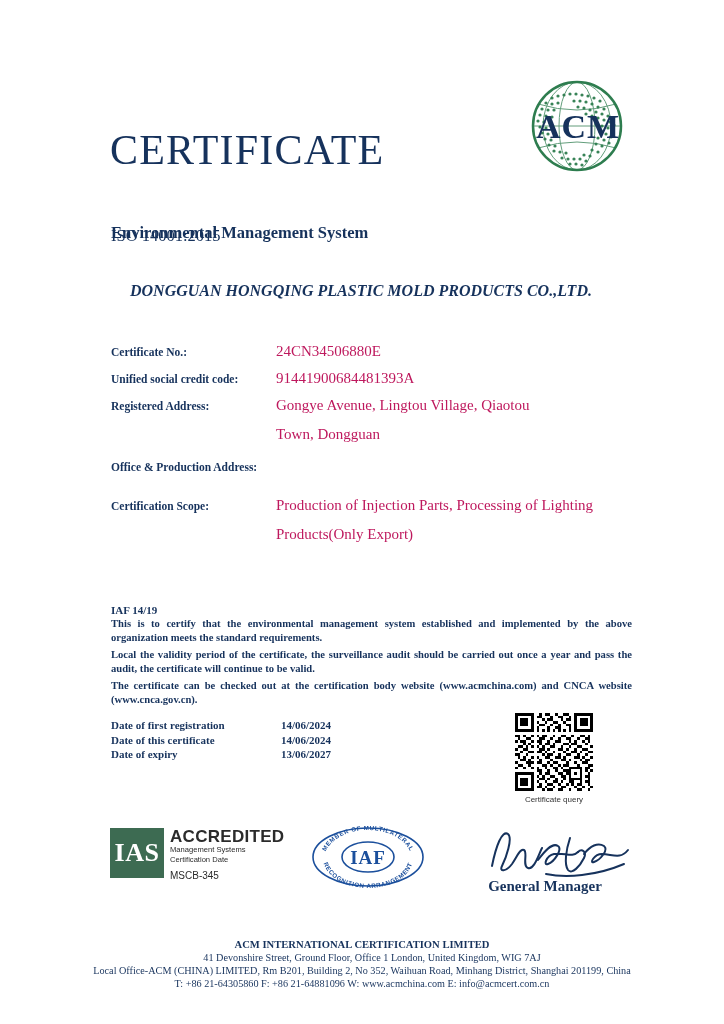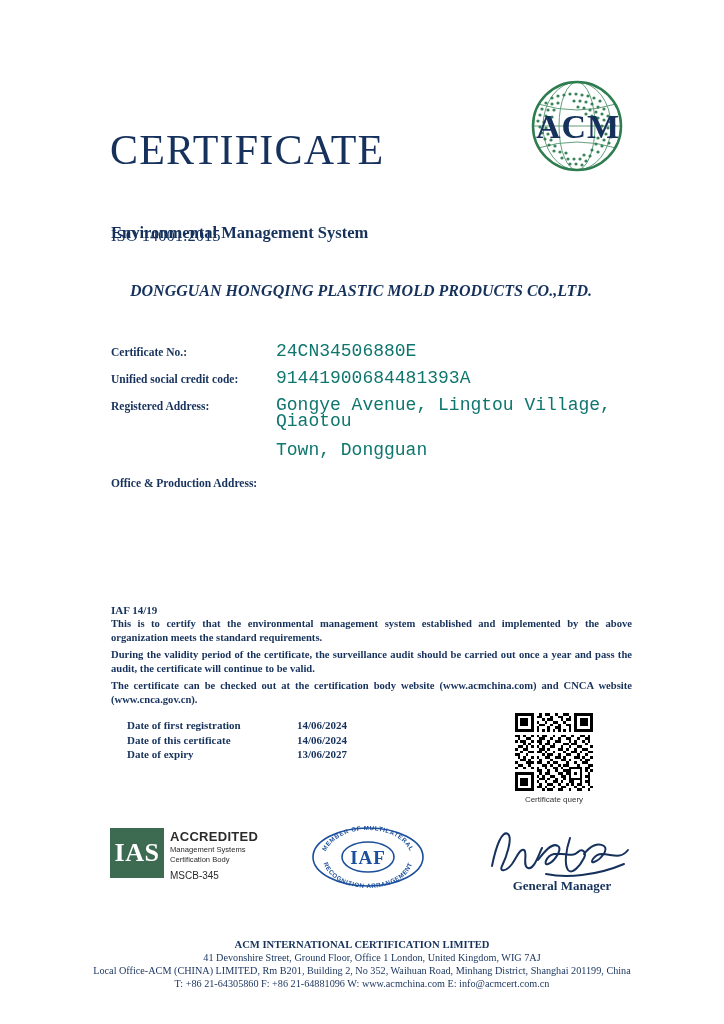--- a/index.html
+++ b/index.html
@@ -88,24 +88,23 @@
   .field-label {
     width: 165px;
     flex: 0 0 165px;
     font-size: 11.5px;
     font-weight: bold;
     color: #16325c;
     line-height: 16px;
     padding-top: 1px;
   }
   .field-value {
-    font-size: 18px;
-    color: #0f766e;
+    font-size: 15px;
+    color: #be185d;
     line-height: 16px;
-    font-family: Liberation Mono, monospace;
   }
   .field-value .l2 {
     display: block;
     margin-top: 13px;
   }
   .row-gap { margin-bottom: 22px; }
   .row-gap2 { margin-bottom: 16px; }
 
   
   .iaf-code {
@@ -125,21 +124,21 @@
     font-weight: bold;
     line-height: 13.5px;
     color: #16325c;
     text-align: justify;
   }
   .statement p { margin: 0 0 4px 0; }
 
   
   .dates {
     position: absolute;
-    left: 127px;
+    left: 111px;
     top: 718px;
     font-size: 11px;
     font-weight: bold;
     color: #16325c;
     line-height: 14.5px;
   }
   .dates .d-row { display: flex; }
   .dates .d-label { width: 170px; flex: 0 0 170px; }
   .dates .d-val { }
 
@@ -183,21 +182,21 @@
     align-items: center;
     justify-content: center;
     letter-spacing: 0.5px;
   }
   .ias-text {
     margin-left: 6px;
     padding-top: 1px;
   }
   .ias-accredited {
     font-family: "Liberation Sans", sans-serif;
-    font-size: 13px;
+    font-size: 17px;
     font-weight: bold;
     color: #2b2b2b;
     letter-spacing: 0.3px;
     line-height: 15px;
   }
   .ias-sub {
     font-family: "Liberation Sans", sans-serif;
     font-size: 7.6px;
     color: #2b2b2b;
     line-height: 9.4px;
@@ -220,25 +219,25 @@
 
   .signature {
     position: absolute;
     left: 486px;
     top: 820px;
     width: 150px;
     height: 70px;
   }
   .gm-title {
     position: absolute;
-    left: 489px;
+    left: 472px;
     top: 878px;
     width: 146px;
     text-align: center;
-    font-size: 13px;
+    font-size: 15px;
     font-weight: bold;
     color: #16325c;
     font-family: "Liberation Serif", serif;
   }
 
   
   .footer {
     position: absolute;
     left: 0;
     top: 938px;
@@ -385,27 +384,34 @@
       <div class="field-value">
         <span>Gongye Avenue, Lingtou Village, Qiaotou</span>
         <span class="l2">Town, Dongguan</span>
       </div>
     </div>
 
     <div class="field-row row-gap">
       <div class="field-label">Office &amp; Production Address:</div>
     </div>
 
+    <div class="field-row">
+      <div class="field-label">Certification Scope:</div>
+      <div class="field-value">
+        <span>Production of Injection Parts, Processing of Lighting</span>
+        <span class="l2">Products(Only Export)</span>
+      </div>
+    </div>
 
   </div>
 
   <div class="iaf-code">IAF 14/19</div>
   <div class="statement">
     <p>This is to certify that the environmental management system established and implemented by the above organization meets the standard requirements.</p>
-    <p>During the validity period of the certificate, the surveillance audit should be carried out once a year and pass the audit, the certificate will continue to be valid.</p>
+    <p>Local the validity period of the certificate, the surveillance audit should be carried out once a year and pass the audit, the certificate will continue to be valid.</p>
     <p>The certificate can be checked out at the certification body website (www.acmchina.com) and CNCA website (www.cnca.gov.cn).</p>
   </div>
 
   <div class="dates">
     <div class="d-row">
       <div class="d-label">Date of first registration</div>
       <div class="d-val">14/06/2024</div>
     </div>
     <div class="d-row">
       <div class="d-label">Date of this certificate</div>
@@ -646,21 +652,21 @@
       </svg>
     </div>
     <div class="qr-caption">Certificate query</div>
   </div>
 
   <div class="ias-mark">
     <div class="ias-box">IAS</div>
     <div class="ias-text">
       <div class="ias-accredited">ACCREDITED</div>
       <div class="ias-sub">Management Systems</div>
-      <div class="ias-sub">Certification Body</div>
+      <div class="ias-sub">Certification Date</div>
       <div class="ias-code">MSCB-345</div>
     </div>
   </div>
 
   <div class="iaf-mark">
     <svg viewBox="0 0 116 62" width="116" height="62" xmlns="http://www.w3.org/2000/svg">
       <defs>
         <path id="arcTop" d="M 14 34 A 44 30 0 0 1 102 34"></path>
         <path id="arcBot" d="M 13 32 A 45 30 0 0 0 103 32"></path>
       </defs>

